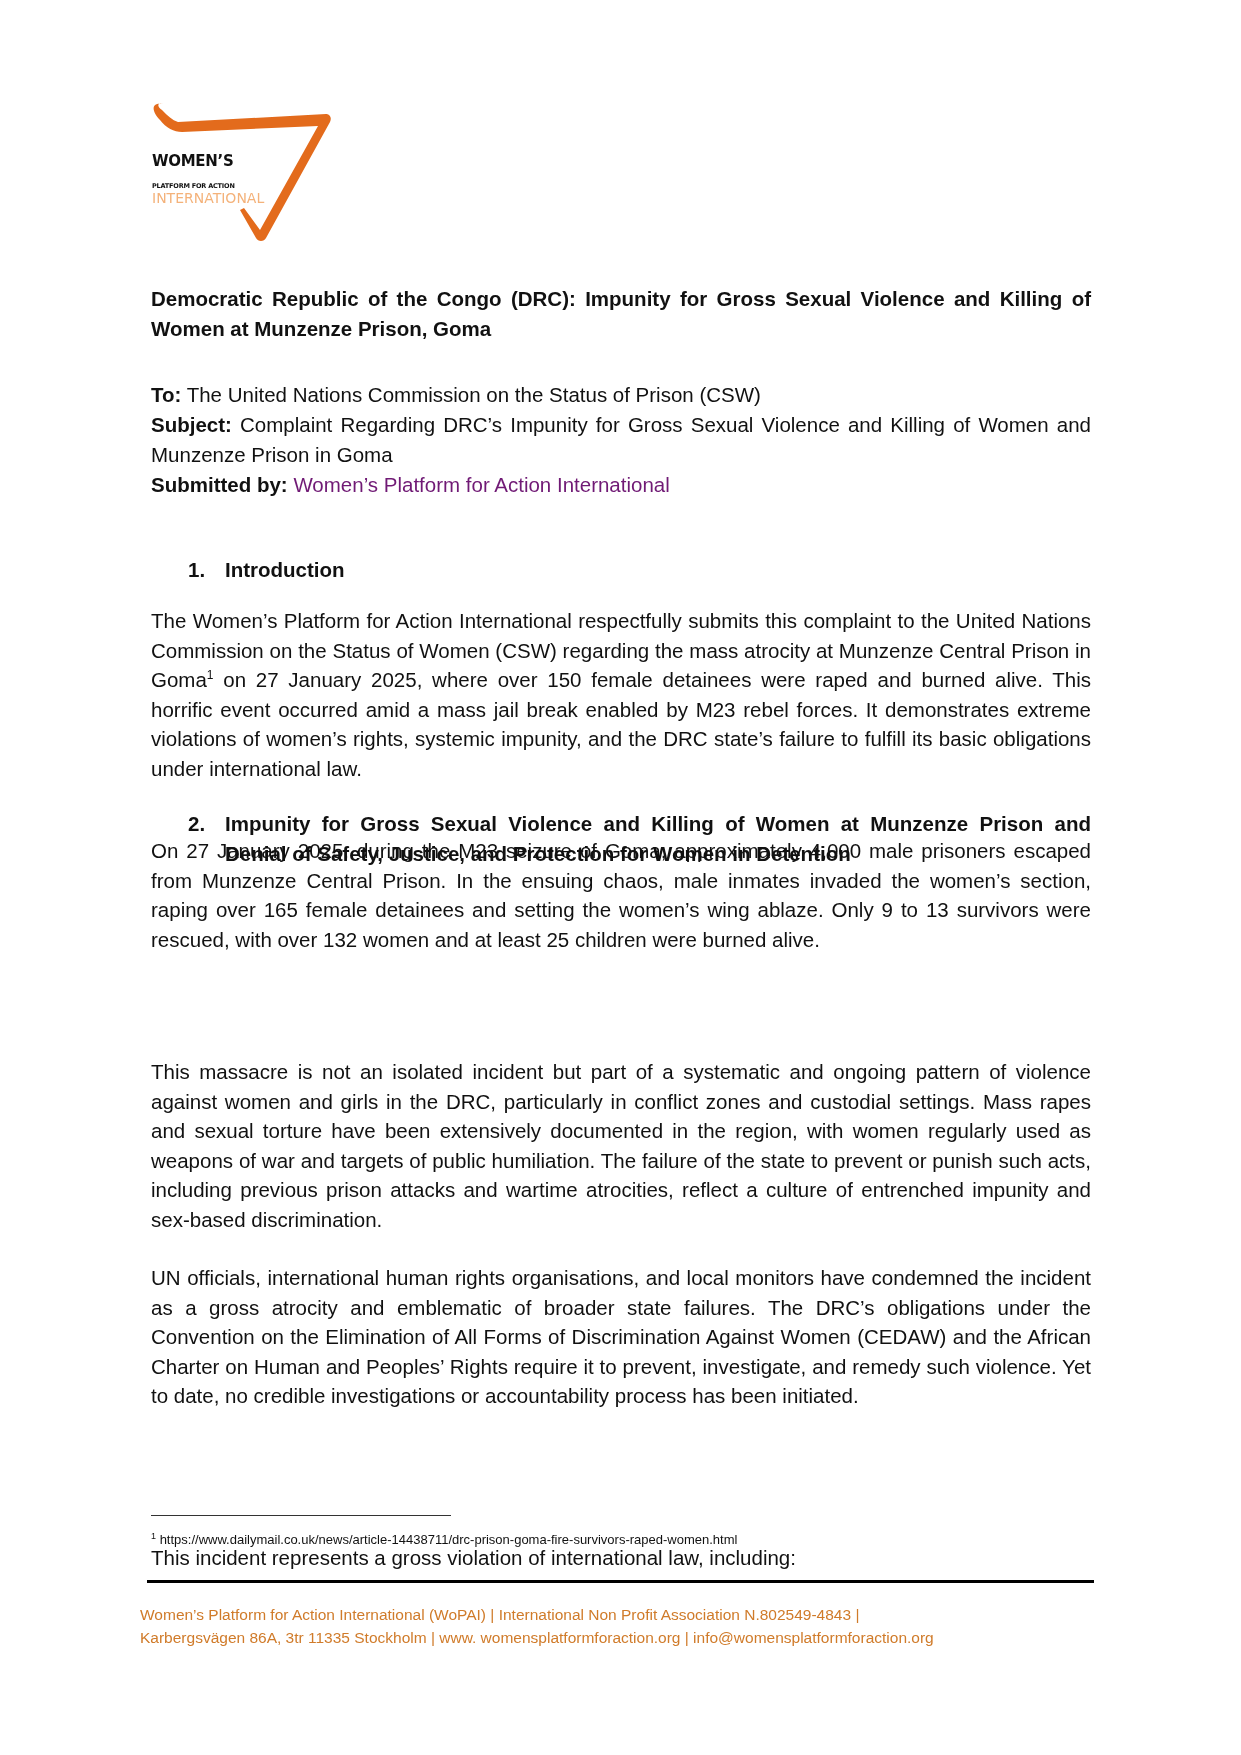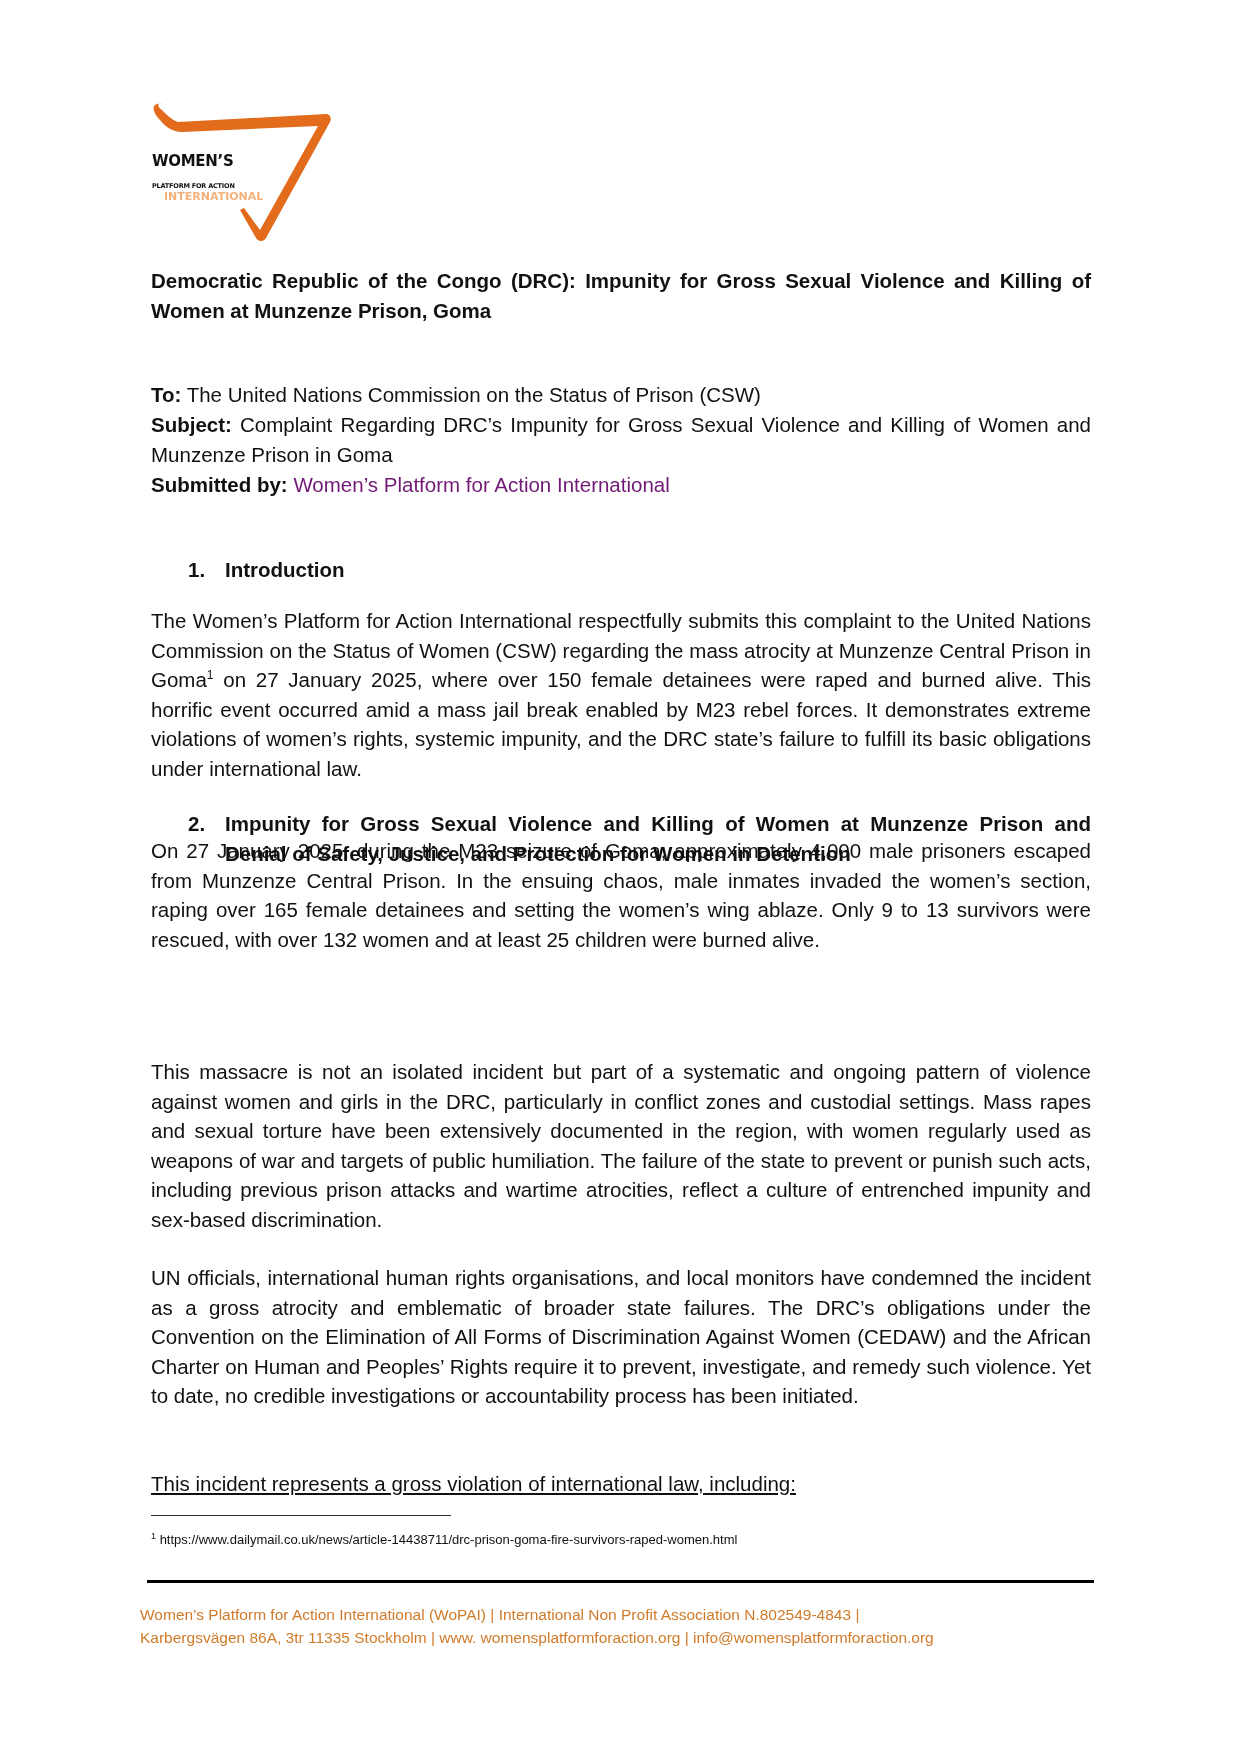--- a/index.html
+++ b/index.html
@@ -1,23 +1,23 @@
 <!DOCTYPE html>
 <html><head>
   <meta charset="utf-8">
   <style>
     html, body { margin: 0; padding: 0; background: #ffffff; }
     body { width: 1241px; height: 1755px; position: relative; overflow: hidden; font-family: "Liberation Sans", sans-serif; color: #111; }
     .logo { position: absolute; left: 148px; top: 100px; width: 200px; height: 145px; }
     .logo-text { position: absolute; left: 152px; top: 154px; line-height: 1; }
     .logo-w { font-family: "DejaVu Sans", sans-serif; font-weight: 900; font-size: 15px; letter-spacing: -0.3px; color: #111; }
     .logo-p { font-family: "DejaVu Sans", sans-serif; font-weight: bold; font-size: 6.5px; letter-spacing: -0.2px; color: #111; margin-top: 14px; }
-    .logo-i { font-family: "DejaVu Sans", sans-serif; font-weight: bold; font-size: 11px; letter-spacing: 0px; color: #f4b27a; margin-top: 1px; margin-left: 12px; }
+    .logo-i { font-family: "DejaVu Sans", sans-serif; font-weight: normal; font-size: 14px; letter-spacing: 0px; color: #f4b27a; margin-top: 1px; }
     .content { position: absolute; left: 151px; width: 940px; }
-    .title { top: 266px; font-weight: bold; font-size: 20.5px; line-height: 30px; text-align: justify; }
+    .title { top: 284px; font-weight: bold; font-size: 20.5px; line-height: 30px; text-align: justify; }
     .meta { top: 380px; font-size: 20.5px; line-height: 30px; text-align: justify; }
     .meta b { font-weight: bold; }
     .link { color: #701a75; }
     .h { position: absolute; left: 188px; width: 903px; font-weight: bold; font-size: 20.5px; line-height: 30px; }
     .h .num { position: absolute; left: 0; }
     .h .txt { display: block; margin-left: 37px; text-align: justify; }
     .p { position: absolute; left: 151px; width: 940px; font-size: 20.5px; line-height: 29.5px; text-align: justify; margin: 0; }
     sup { font-size: 12px; line-height: 0; }
     .fn-rule { position: absolute; left: 151px; top: 1515px; width: 300px; height: 1px; background: #333; }
     .fn { position: absolute; left: 151px; top: 1532px; font-size: 13px; color: #111; }
@@ -52,21 +52,21 @@
 <p class="p" style="top:606px;"><span>The Women’s Platform for Action International respectfully submits this complaint to the United Nations Commission on the Status of Women (CSW) regarding the mass atrocity at Munzenze Central Prison in Goma</span><sup>1</sup><span> on 27 January 2025, where over 150 female detainees were raped and burned alive. This horrific event occurred amid a mass jail break enabled by M23 rebel forces. It demonstrates extreme violations of women’s rights, systemic impunity, and the DRC state’s failure to fulfill its basic obligations under international law.</span></p>
 
 <div class="h" style="top:809px;">
   <span class="num">2.</span>
   <span class="txt">Impunity for Gross Sexual Violence and Killing of Women at Munzenze Prison and Denial of Safety, Justice, and Protection for Women in Detention</span>
 </div>
 
 <p class="p" style="top:836px;">On 27 January 2025, during the M23 seizure of Goma, approximately 4,000 male prisoners escaped from Munzenze Central Prison. In the ensuing chaos, male inmates invaded the women’s section, raping over 165 female detainees and setting the women’s wing ablaze. Only 9 to 13 survivors were rescued, with over 132 women and at least 25 children were burned alive.</p>
 <p class="p" style="top:1057px;">This massacre is not an isolated incident but part of a systematic and ongoing pattern of violence against women and girls in the DRC, particularly in conflict zones and custodial settings. Mass rapes and sexual torture have been extensively documented in the region, with women regularly used as weapons of war and targets of public humiliation. The failure of the state to prevent or punish such acts, including previous prison attacks and wartime atrocities, reflect a culture of entrenched impunity and sex-based discrimination.</p>
 <p class="p" style="top:1263px;">UN officials, international human rights organisations, and local monitors have condemned the incident as a gross atrocity and emblematic of broader state failures. The DRC’s obligations under the Convention on the Elimination of All Forms of Discrimination Against Women (CEDAW) and the African Charter on Human and Peoples’ Rights require it to prevent, investigate, and remedy such violence. Yet to date, no credible investigations or accountability process has been initiated.</p>
-<p class="p" style="top:1469px;text-decoration:underline;">This incident represents a gross violation of international law, including:</p>
+<p class="p" style="top:1543px;">This incident represents a gross violation of international law, including:</p>
 
 <div class="fn-rule"></div>
 <div class="fn"><sup style="font-size:9px;">1</sup><span> https://www.dailymail.co.uk/news/article-14438711/drc-prison-goma-fire-survivors-raped-women.html</span></div>
 
 <div class="footer-rule"></div>
 <div class="footer">
   <div>Women’s Platform for Action International (WoPAI) | International Non Profit Association N.802549-4843 |</div>
   <div>Karbergsvägen 86A, 3tr 11335 Stockholm | www. womensplatformforaction.org | info@womensplatformforaction.org</div>
 </div>
 

